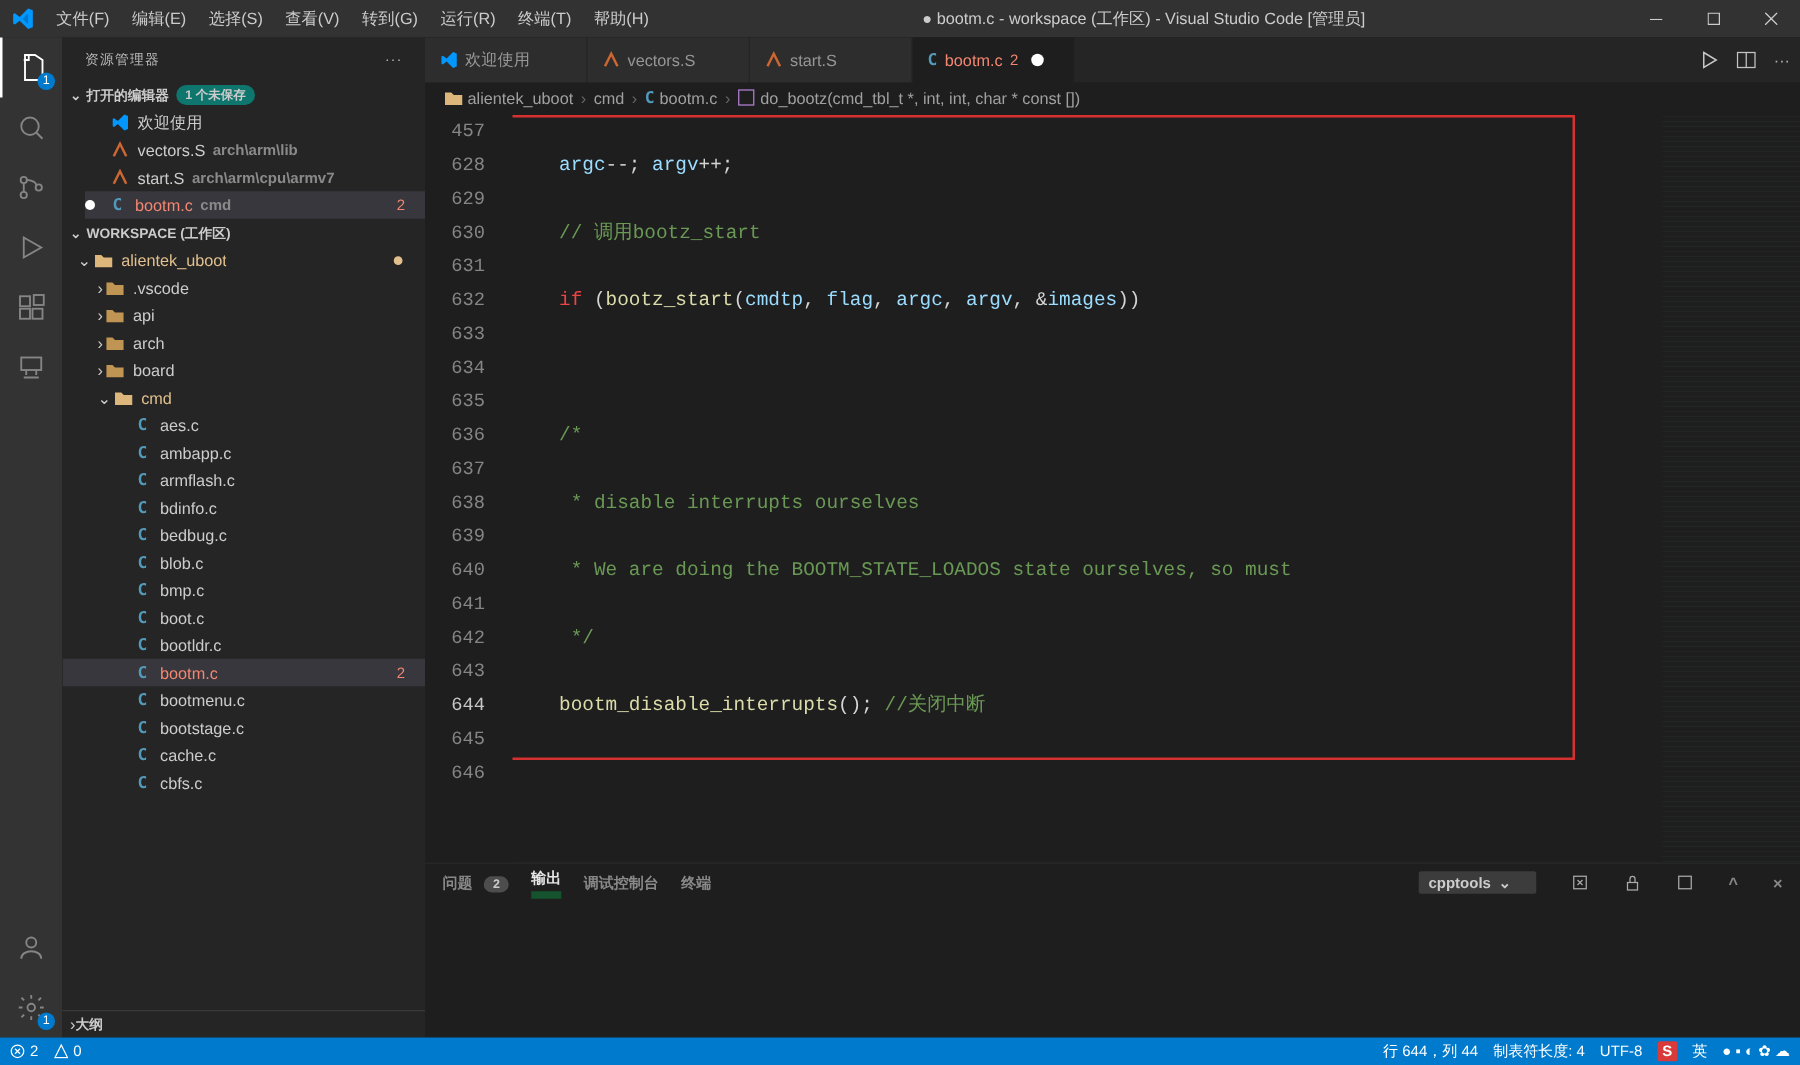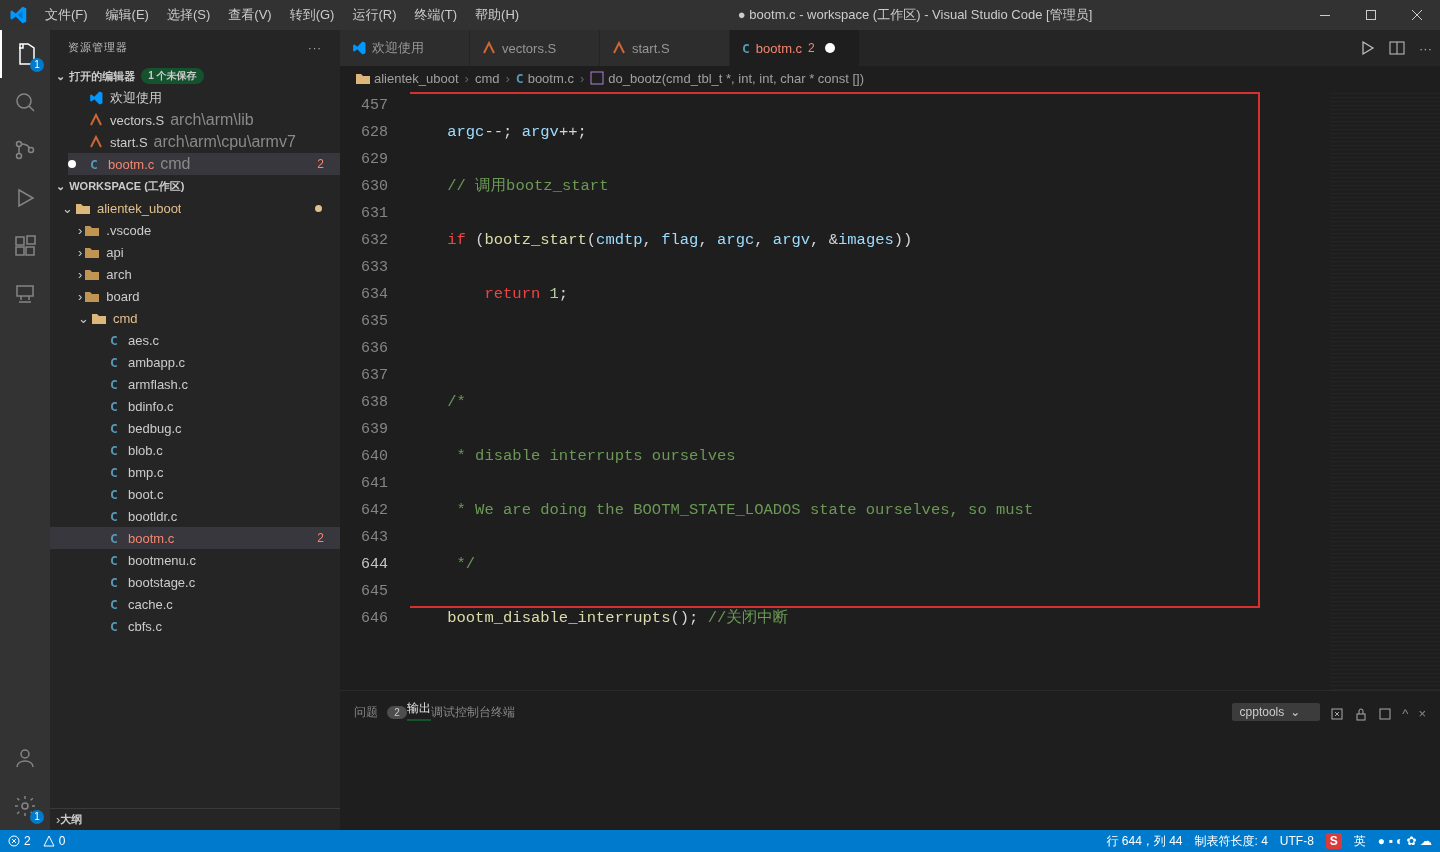--- a/index.html
+++ b/index.html
@@ -71,33 +71,33 @@
   letter-spacing: 1px;
   justify-content: space-between;
 }
 .sidebar-section-title {
   height: 22px; display: flex; align-items: center;
   padding: 0 6px; font-size: 11px; font-weight: 600;
   color: #cccccc;
 }
 .sidebar-section-title .chev { margin-right: 4px; }
 .badge-pill {
-  background: #14532d; color: #ccc;
+  background: #0f766e; color: #ccc;
   border-radius: 8px; padding: 1px 7px; font-size: 10px; margin-left: 6px;
 }
 .file-list { flex: 1; overflow: auto; }
 .file-item {
   height: 22px; display: flex; align-items: center;
   font-size: 13px; padding-right: 8px;
 }
 .file-item.active { background: #37373d; }
 .file-item.modified .fname { color: #e2c08d; }
 .file-item .ficon { width: 16px; margin-right: 6px; display: inline-flex; align-items: center; justify-content: center;}
 .file-item .fname { white-space: nowrap; overflow: hidden; text-overflow: ellipsis; }
-.file-item .fdesc { color: #8a8a8a; margin-left: 6px; font-size: 16px; white-space: nowrap; }
+.file-item .fdesc { color: #8a8a8a; margin-left: 6px; font-size: 12px; white-space: nowrap; font-weight: bold; }
 .file-item .moddot { width: 8px; height: 8px; border-radius: 4px; background: #fff; margin-right: 10px; }
 .file-item .errbadge {
   margin-left: auto; color: #f48771; font-size: 12px; padding-right: 8px;
 }
 .folder-row .chev { margin-right: 2px; }
 .folder-row .ficon svg { color: #c09553; }
 .c-icon { color: #519aba; font-weight: 700; font-family: Consolas, monospace; }
 
 .editor-area { flex: 1; display: flex; flex-direction: column; background: #1e1e1e; min-width:0;}
 
@@ -138,23 +138,23 @@
   pointer-events: none;
 }
 .minimap { width: 110px; background: #1e1e1e; opacity: 0.55; position:relative;}
 .minimap::before{content:"";position:absolute;inset:0;
   background: repeating-linear-gradient(#1e1e1e,#1e1e1e 3px, #3a4a3a55 3px,#3a4a3a55 4px);}
 
 .panel {
   height: 140px; background: #1e1e1e; border-top: 1px solid #2a2a2a;
   display: flex; flex-direction: column;
 }
-.panel-tabs { height: 30px; display: flex; align-items: flex-end; padding: 0 14px; color: #888;}
+.panel-tabs { height: 30px; display: flex; align-items: center; padding: 0 14px; gap: 18px; color: #888; font-weight: bold;}
 .panel-tabs .pt { font-size: 12px; }
-.panel-tabs .pt.active { color: #e7e7e7; border-bottom: 2px solid #14532d; padding-bottom: 2px;}
+.panel-tabs .pt.active { color: #e7e7e7; border-bottom: 6px solid #14532d; padding-bottom: 2px;}
 .panel-tabs .badge-pill { background: #4d4d4d; }
 .panel-tabs .spacer { flex: 1; }
 .panel-select{ background:#3c3c3c; color:#ccc; padding:2px 20px 2px 8px; border-radius:2px; font-size:12px; display:flex; align-items:center; gap:6px;}
 .panel-body { flex:1; padding: 8px 14px; font-family: Consolas, monospace; font-size: 14px; color: #cccccc;}
 
 .statusbar {
   height: 22px; background: #007acc; display: flex; align-items: center;
   color: #fff; font-size: 12px; padding: 0 8px; gap: 12px;
 }
 .statusbar .right { margin-left: auto; display: flex; align-items: center; gap: 12px; }
@@ -538,21 +538,20 @@
           <div class="ln">642</div>
           <div class="ln">643</div>
           <div class="ln current">644</div>
           <div class="ln">645</div>
           <div class="ln">646</div>
         </div>
       <div class="code">
 <span class="cl">    <span class="c-id">argc</span>--; <span class="c-id">argv</span>++;</span>
 <span class="cl">    <span class="c-cm">// 调用bootz_start</span></span>
 <span class="cl">    <span class="c-kw">if</span> (<span class="c-fn">bootz_start</span>(<span class="c-id">cmdtp</span>, <span class="c-id">flag</span>, <span class="c-id">argc</span>, <span class="c-id">argv</span>, &amp;<span class="c-id">images</span>))</span>
-<span class="cl">        <span class="c-kw">return</span> <span class="c-num">1</span>;</span>
 <span class="cl"></span>
 <span class="cl">    <span class="c-cm">/*</span></span>
 <span class="cl">    <span class="c-cm"> * disable interrupts ourselves</span></span>
 <span class="cl">    <span class="c-cm"> * We are doing the BOOTM_STATE_LOADOS state ourselves, so must</span></span>
 <span class="cl">    <span class="c-cm"> */</span></span>
 <span class="cl">    <span class="c-fn">bootm_disable_interrupts</span>(); <span class="c-cm">//关闭中断</span></span>
 <span class="cl"></span>
 
 
 

